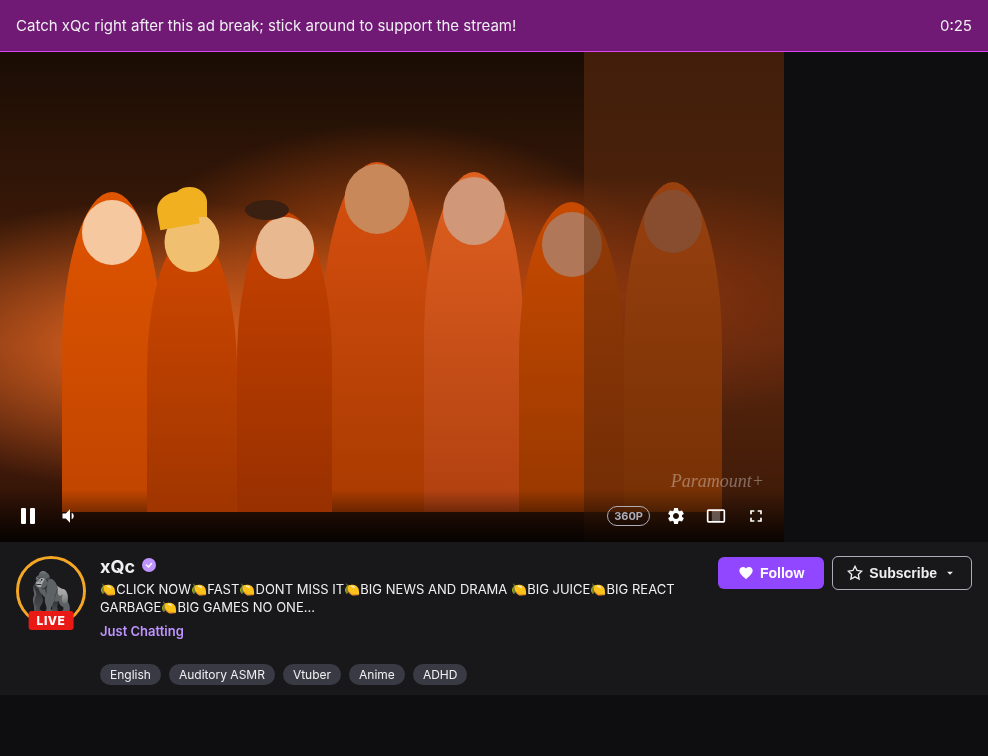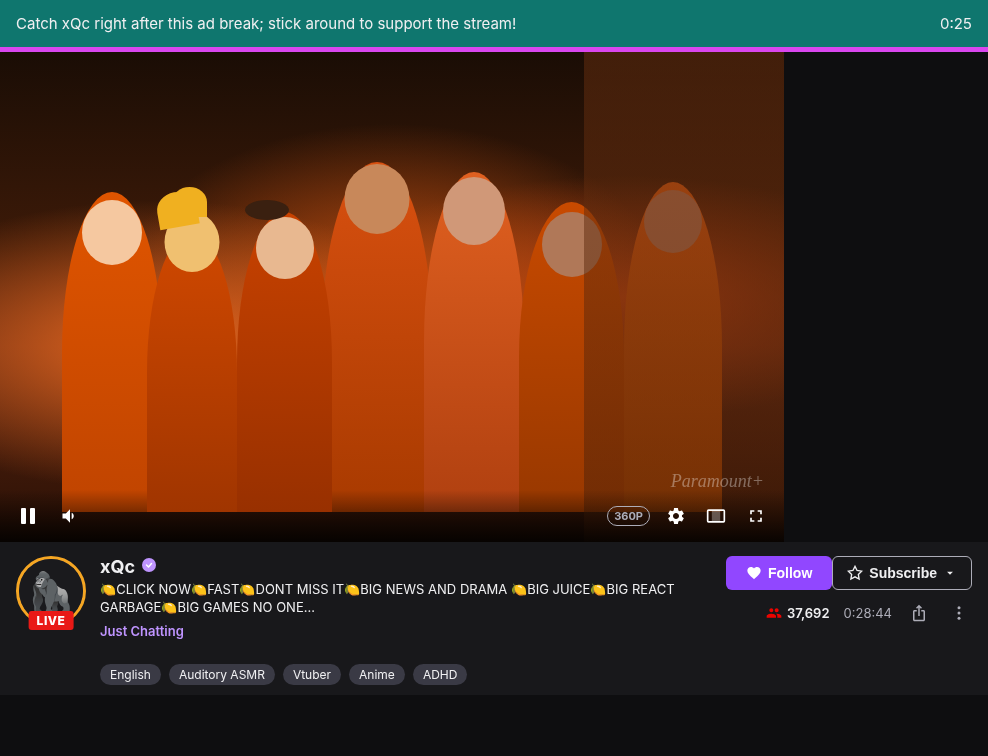--- a/index.html
+++ b/index.html
@@ -7,27 +7,27 @@
       width: 988px;
       height: 756px;
       background: #0e0e10;
       font-family: 'Inter', Arial, sans-serif;
       color: #efeff1;
       overflow: hidden;
     }
 
     
     .ad-banner {
-      background: #0f766e;
+      background: #701a75;
       display: flex;
       align-items: center;
       justify-content: space-between;
       padding: 10px 16px;
       height: 52px;
-      border-bottom: 5px solid #d946ef;
+      border-bottom: 1px solid #d946ef;
     }
     .ad-banner-text {
       font-size: 15px;
       color: #efeff1;
     }
     .ad-timer {
       font-size: 15px;
       color: #efeff1;
     }
 
@@ -212,21 +212,22 @@
     
     .action-buttons {
       display: flex;
       flex-direction: column;
       align-items: flex-end;
       gap: 10px;
       flex-shrink: 0;
     }
     .buttons-top {
       display: flex;
-      gap: 0;
+      align-items: center;
+      gap: 8px;
     }
     .follow-btn {
       background: #9147ff;
       color: #fff;
       border: none;
       border-radius: 6px;
       padding: 8px 20px;
       font-size: 14px;
       font-weight: 700;
       cursor: pointer;
@@ -406,35 +407,14 @@
       <button class="subscribe-btn">
         <svg width="16" height="16" viewBox="0 0 24 24" fill="none" stroke="#efeff1" stroke-width="2">
           <polygon points="12,2 15.09,8.26 22,9.27 17,14.14 18.18,21.02 12,17.77 5.82,21.02 7,14.14 2,9.27 8.91,8.26"></polygon>
         </svg>
         <span>Subscribe</span>
         <svg width="14" height="14" viewBox="0 0 24 24" fill="#efeff1">
           <path d="M7 10l5 5 5-5z"></path>
         </svg>
       </button>
     </div>
-    <div class="stats-row">
-      <div class="viewer-count">
-        <svg width="16" height="16" viewBox="0 0 24 24" fill="#eb0400">
-          <path d="M16 11c1.66 0 2.99-1.34 2.99-3S17.66 5 16 5c-1.66 0-3 1.34-3 3s1.34 3 3 3zm-8 0c1.66 0 2.99-1.34 2.99-3S9.66 5 8 5C6.34 5 5 6.34 5 8s1.34 3 3 3zm0 2c-2.33 0-7 1.17-7 3.5V19h14v-2.5c0-2.33-4.67-3.5-7-3.5zm8 0c-.29 0-.62.02-.97.05 1.16.84 1.97 1.97 1.97 3.45V19h6v-2.5c0-2.33-4.67-3.5-7-3.5z"></path>
-        </svg>
-        <span>37,692</span>
-      </div>
-      <span class="stream-time">0:28:44</span>
-      <button class="icon-btn">
-        <svg width="18" height="18" viewBox="0 0 24 24" fill="#adadb8">
-          <path d="M16 5l-1.42 1.42-1.59-1.59V16h-1.98V4.83L9.42 6.42 8 5l4-4 4 4zm4 5v11c0 1.1-.9 2-2 2H6c-1.11 0-2-.9-2-2V10c0-1.11.89-2 2-2h3v2H6v11h12V10h-3V8h3c1.1 0 2 .89 2 2z"></path>
-        </svg>
-      </button>
-      <button class="icon-btn">
-        <svg width="18" height="18" viewBox="0 0 24 24" fill="#adadb8">
-          <circle cx="12" cy="5" r="2"></circle>
-            <circle cx="12" cy="12" r="2"></circle>
-            <circle cx="12" cy="19" r="2"></circle>
-        </svg>
-      </button>
-    </div>
   </div>
 </div>
 
 </body></html>

